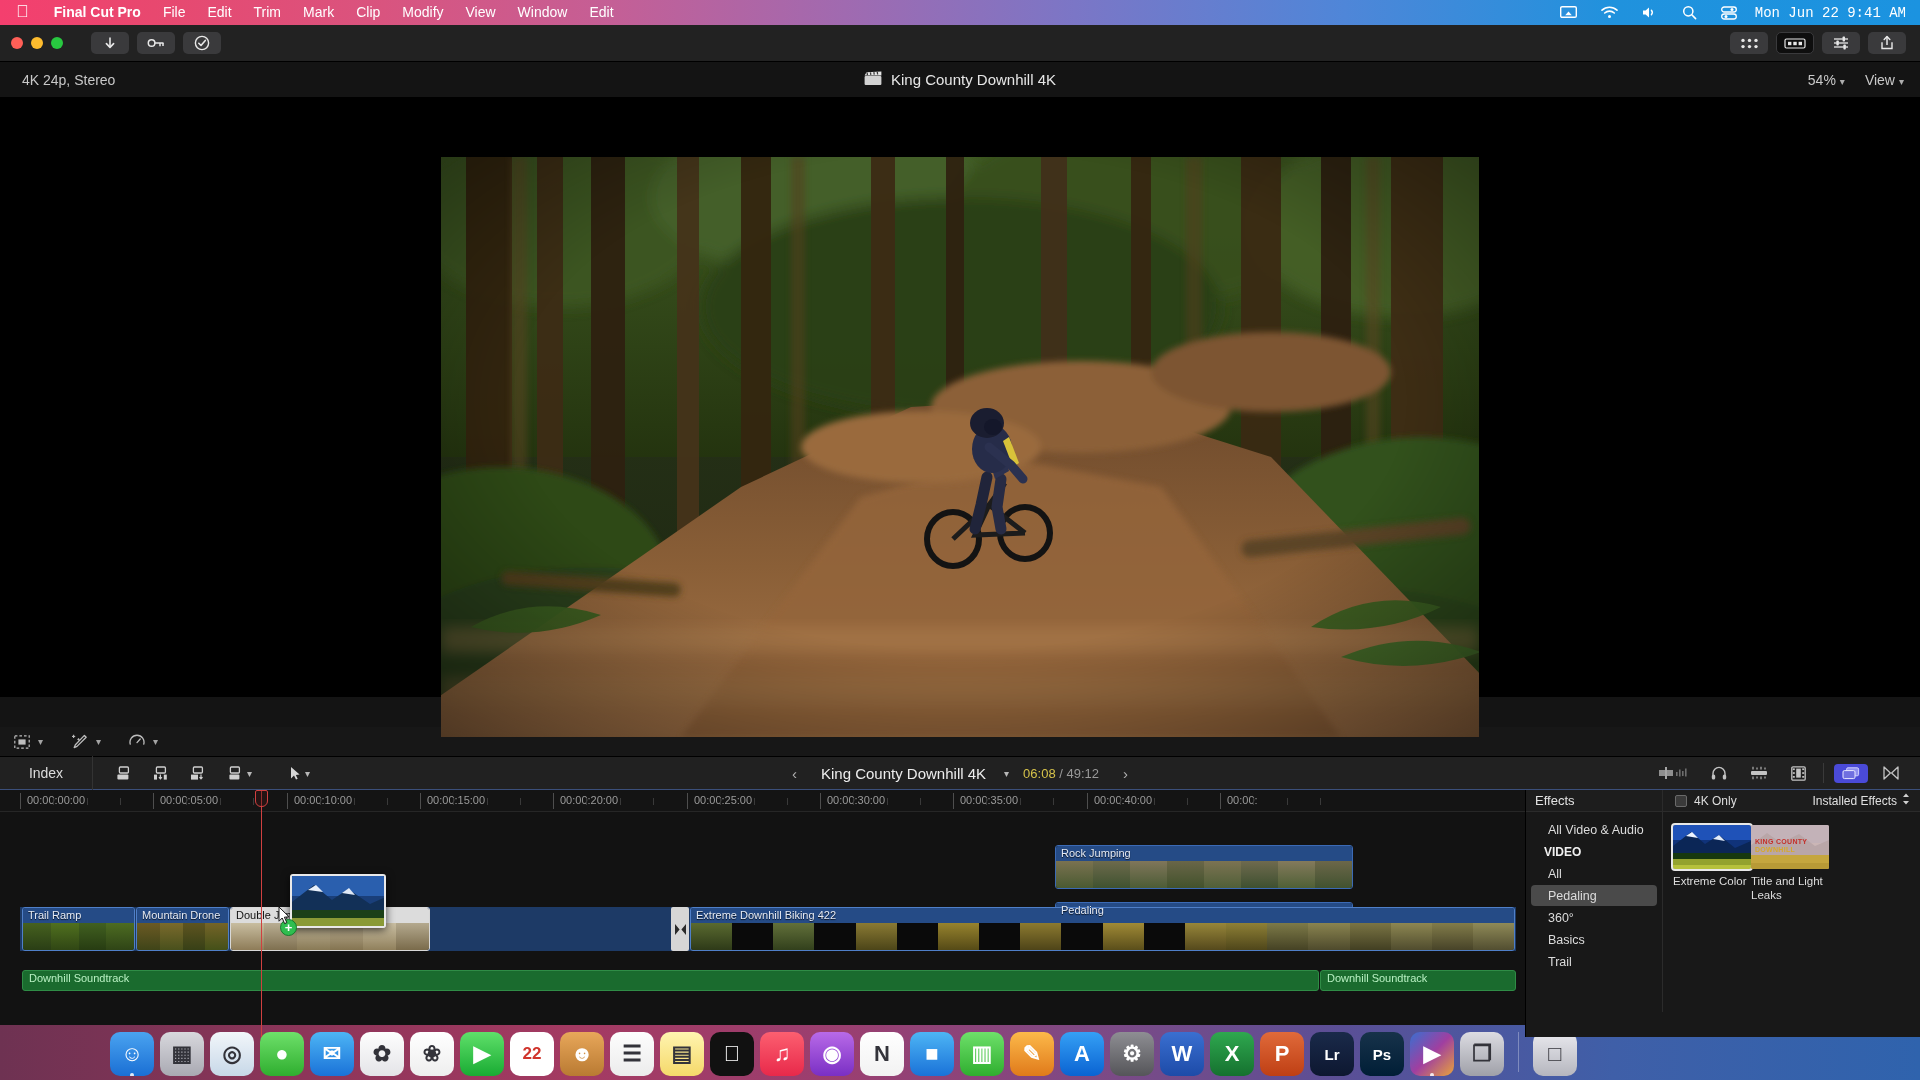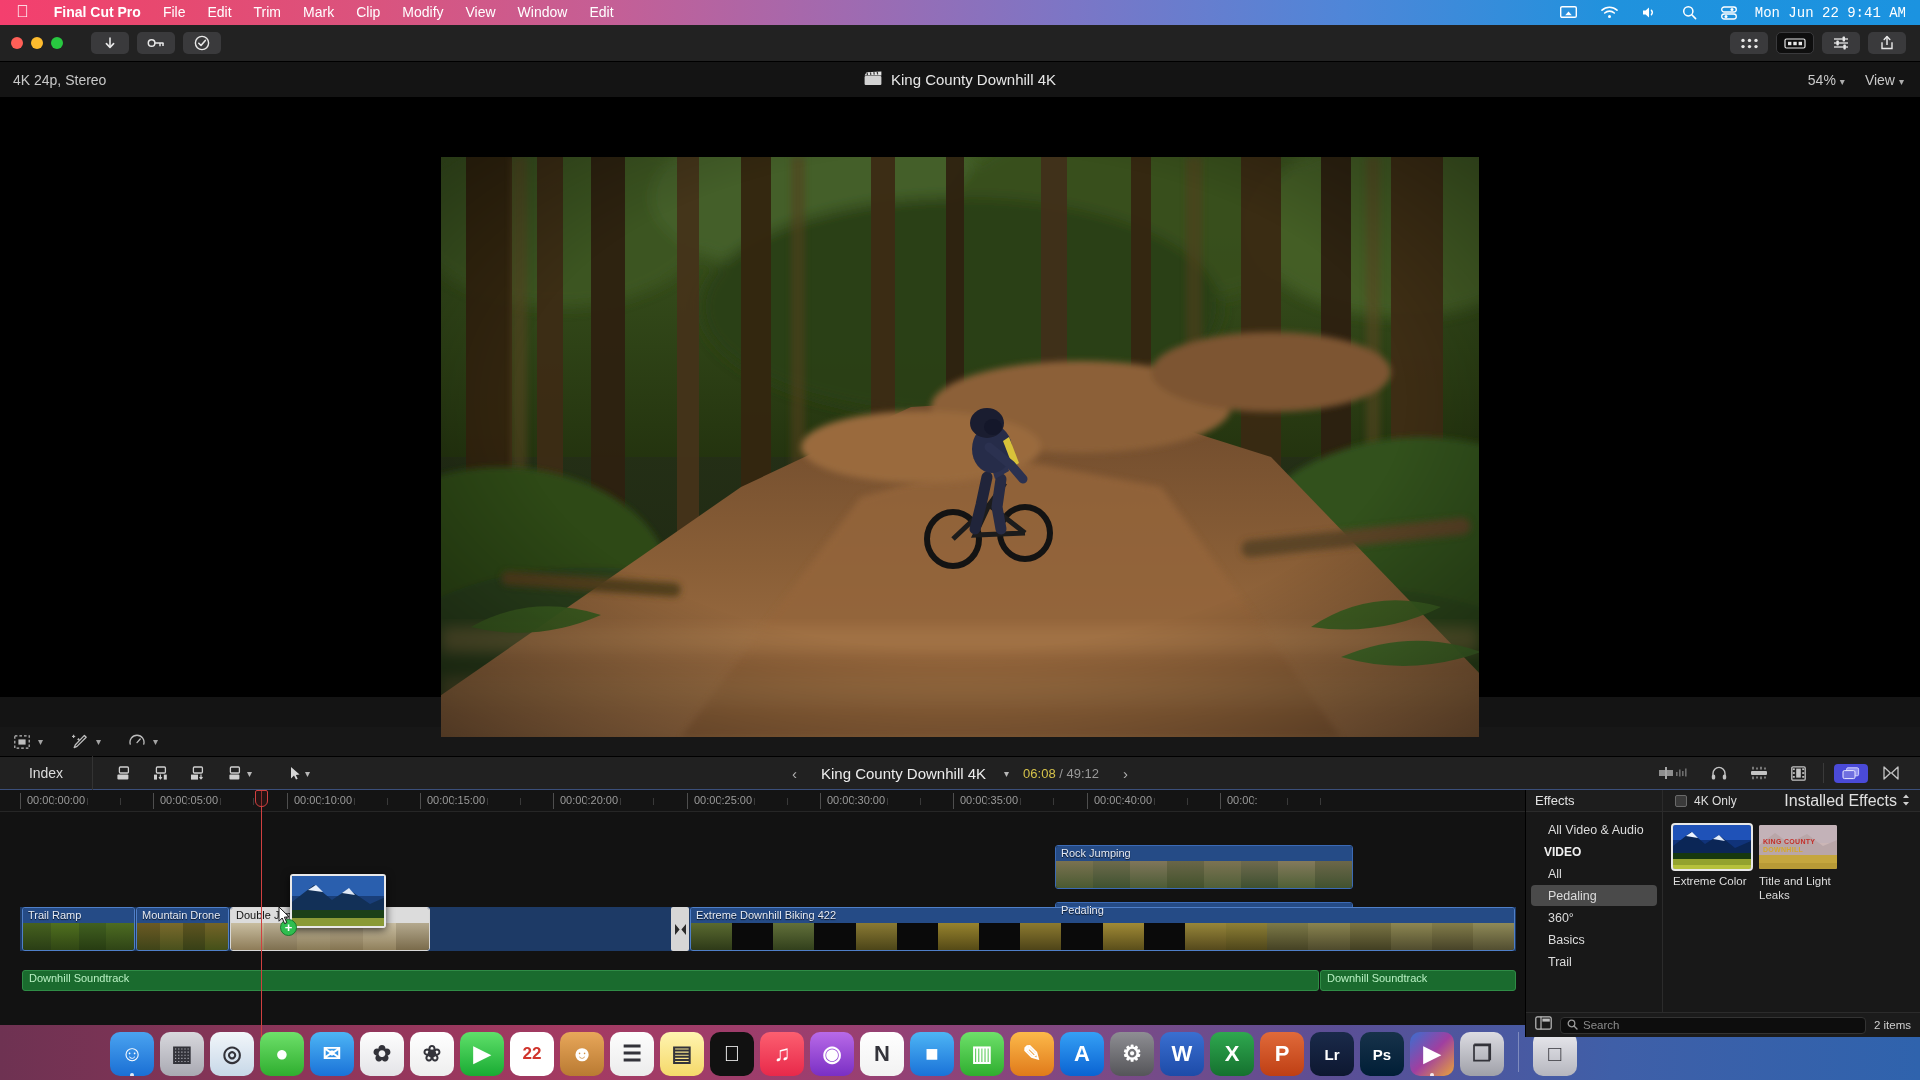--- a/index.html
+++ b/index.html
@@ -29,21 +29,21 @@
   .tbtn { width:38px; height:22px; border-radius:5px; background:#3a3a3c; display:flex;
     align-items:center; justify-content:center; color:#e8e8e8; }
   .tbtn.dark { background:#0e0e0e; border:1px solid #3a3a3c; }
   #tb-left { display:flex; gap:8px; margin-left:28px; }
   #tb-right { margin-left:auto; display:flex; gap:8px; padding-right:14px; }
 
   
   #viewer-wrap { position:relative; height:665px; background:#141414; }
   #viewer-header { height:35px; display:flex; align-items:center; position:relative;
     color:#c9c9c9; font-size:14px; }
-  #vh-left { padding-left:13px; font-size:14px; color:#c8c8c8; }
+  #vh-left { padding-left:22px; font-size:14px; color:#c8c8c8; }
   #vh-center { position:absolute; left:0; right:0; display:flex; justify-content:center;
     align-items:center; gap:9px; pointer-events:none; }
   #vh-center > * { pointer-events:auto; }
   #vh-title { font-size:15px; color:#e6e6e6; font-weight:500; }
   #vh-right { margin-left:auto; display:flex; align-items:center; gap:20px; padding-right:16px; font-size:14px;}
   .caret { font-size:10px; opacity:.85; margin-left:4px; }
 
   #video-stage { position:absolute; left:0; top:35px; right:0; bottom:30px; background:#000; }
   #video { position:absolute; left:441px; top:60px; width:1038px; height:580px; overflow:hidden; }
 
@@ -113,29 +113,29 @@
   
   #effects { position:absolute; right:0; top:0; width:395px; height:247px; background:#181818;
     border-left:1px solid #000; z-index:20; }
   #eff-head { height:22px; display:flex; align-items:center; background:#1d1d1d;
     border-bottom:1px solid #2b2b2b; }
   #eff-title { width:137px; font-size:13px; color:#e3e3e3; padding-left:9px; font-weight:500;
     border-right:1px solid #2b2b2b; line-height:22px; }
   #eff-head-right { display:flex; align-items:center; gap:0; flex:1; padding-left:12px; }
   .chk { width:12px; height:12px; border:1px solid #6a6a6a; background:#3a3a3a; border-radius:2px; }
   #eff-4k { font-size:12px; color:#ddd; margin-left:7px; }
-  #eff-installed { margin-left:auto; font-size:16px; color:#e0e0e0; padding-right:10px;
+  #eff-installed { margin-left:auto; font-size:12px; color:#e0e0e0; padding-right:10px;
     display:flex; align-items:center; gap:5px; }
   #eff-main { position:absolute; left:0; top:22px; right:0; bottom:25px; display:flex; }
   #eff-side { width:137px; border-right:1px solid #2b2b2b; padding-top:6px; }
   .eff-cat { height:21px; display:flex; align-items:center; padding-left:17px; font-size:12.5px;
     color:#dcdcdc; margin:1px 5px; border-radius:4px; }
   .eff-cat.group { font-weight:bold; font-size:12px; color:#f0f0f0; padding-left:13px; }
   .eff-cat.sel { background:#4a4a4a; }
-  #eff-grid { flex:1; padding:13px 0 0 10px; display:flex; gap:8px; align-items:flex-start; }
+  #eff-grid { flex:1; padding:13px 0 0 10px; display:flex; gap:0; align-items:flex-start; }
   .eff-item { width:78px; }
   .eff-thumb { width:78px; height:44px; border-radius:2px; overflow:hidden; position:relative; }
   .eff-item.sel .eff-thumb { outline:2px solid #e8e8e8; }
   .eff-label { margin-top:5px; font-size:11.5px; color:#dcdcdc; line-height:14px; }
   #eff-foot { position:absolute; left:0; right:0; bottom:0; height:25px; background:#1b1b1b;
     border-top:1px solid #2b2b2b; display:flex; align-items:center; padding:0 9px; gap:8px; }
   #eff-search { flex:1; height:17px; background:#0d0d0d; border:1px solid #333; border-radius:4px;
     display:flex; align-items:center; padding:0 6px; gap:5px; }
   #eff-search-ph { font-size:11.5px; color:#8b8b8b; }
   #eff-count { font-size:11.5px; color:#cfcfcf; white-space:nowrap; }
@@ -815,39 +815,20 @@
                 <rect y="38" width="78" height="6" fill="#b89a36"></rect>
               </svg>
               <div style="position:absolute; left:4px; top:13px; font-size:7px; font-weight:bold; color:#c4302b; letter-spacing:.3px; font-family:'Liberation Sans',sans-serif;">KING COUNTY</div>
               <div style="position:absolute; left:4px; top:21px; font-size:7px; font-weight:bold; color:#d6a92a; letter-spacing:.3px; font-family:'Liberation Sans',sans-serif;">DOWNHILL</div>
             </div>
             <div class="eff-label">Title and Light Leaks</div>
           </div>
         </div>
       </div>
 
-      <div id="eff-foot">
-        <span>
-          <svg width="17" height="14" viewBox="0 0 17 14">
-              <rect x="0.8" y="0.8" width="15.4" height="12.4" rx="1.6" fill="none" stroke="#bdbdbd" stroke-width="1.2"></rect>
-              <line x1="6" y1="0.8" x2="6" y2="13.2" stroke="#bdbdbd" stroke-width="1.2"></line>
-              <rect x="7.4" y="2.6" width="7.4" height="3" fill="#bdbdbd"></rect>
-            </svg>
-        </span>
-        <span id="eff-search">
-          <span>
-            <svg width="11" height="11" viewBox="0 0 11 11">
-                <circle cx="4.5" cy="4.5" r="3.3" fill="none" stroke="#9b9b9b" stroke-width="1.3"></circle>
-                <line x1="7" y1="7" x2="10" y2="10" stroke="#9b9b9b" stroke-width="1.4" stroke-linecap="round"></line>
-              </svg>
-          </span>
-          <span id="eff-search-ph">Search</span>
-        </span>
-        <span id="eff-count">2 items</span>
-      </div>
     </div>
   </div>
 </div>
 
 <div id="dock-bg">
   <div id="dock">
       <div class="dockicon" style="background: linear-gradient(rgb(74, 163, 240), rgb(26, 111, 212));">
         <span style="font-size: 22px; font-weight: bold; color: rgb(255, 255, 255);">☺</span>
         <span class="dockdot"></span>
       </div>

